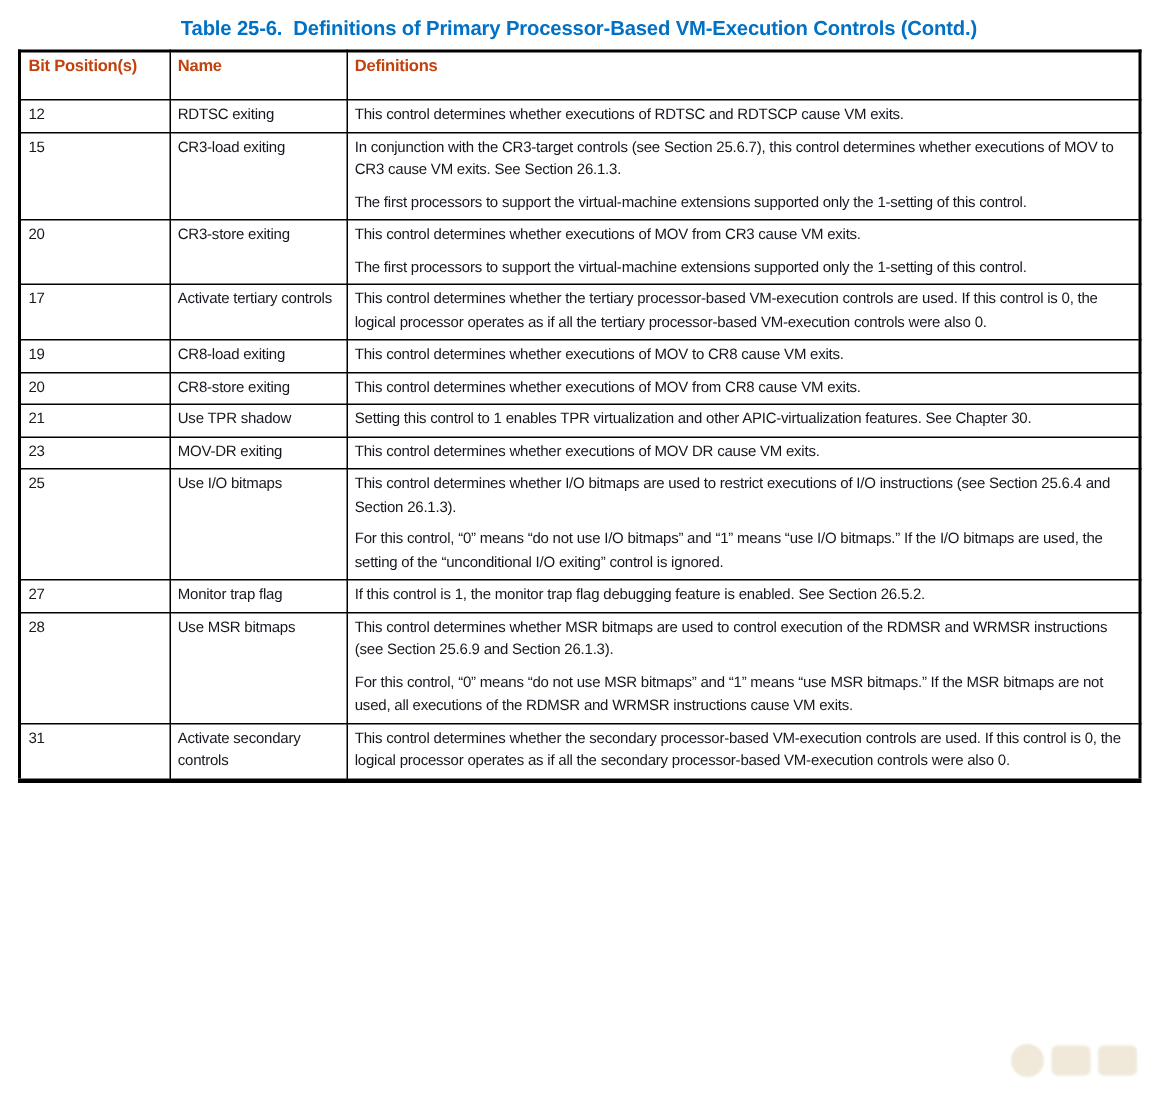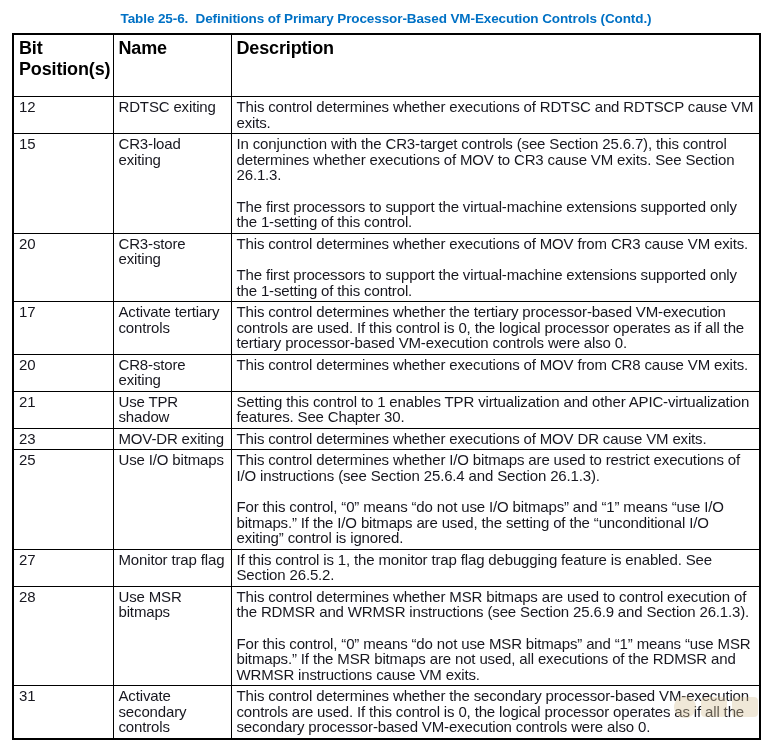--- a/index.html
+++ b/index.html
@@ -41,34 +41,34 @@
   .vm-table th, .vm-table td {
     border: 1.5px solid #000000;
     vertical-align: top;
     text-align: left;
     padding: 2px 5px 3px 5px;
     color: #17171f;
     letter-spacing: -0.15px;
     overflow: hidden;
   }
   .vm-table th {
-    font-size: 18px;
+    font-size: 11px;
     font-weight: bold;
-    color: #000000;
+    color: #c2410c;
     padding-top: 3px;
     padding-bottom: 16px;
   }
   .vm-table td {
-    font-size: 15px;
+    font-size: 10px;
     line-height: 15.5px;
   }
   col.col-bit  { width: 100px; }
   col.col-name { width: 118px; }
   col.col-desc { width: 529px; }
-  td.desc-cell .para + .para { margin-top: 16px; }
+  td.desc-cell .para + .para { margin-top: 6px; }
   
   .watermark {
     position: absolute;
     right: 14px;
     bottom: 22px;
     display: flex;
     gap: 5px;
     align-items: center;
     opacity: 0.38;
     filter: blur(0.6px);
@@ -95,21 +95,21 @@
   <table class="vm-table">
     <colgroup>
       <col class="col-bit">
       <col class="col-name">
       <col class="col-desc">
     </colgroup>
     <thead>
       <tr>
         <th>Bit Position(s)</th>
         <th>Name</th>
-        <th>Description</th>
+        <th>Definitions</th>
       </tr>
     </thead>
     <tbody id="table-body">
         <tr>
           <td>12</td>
           <td>RDTSC exiting</td>
           <td class="desc-cell">
             <div class="para">This control determines whether executions of RDTSC and RDTSCP cause VM exits.</div>
           </td>
         </tr>
@@ -127,20 +127,27 @@
           <td class="desc-cell">
             <div class="para">This control determines whether executions of MOV from CR3 cause VM exits.</div>
             <div class="para">The first processors to support the virtual-machine extensions supported only the 1-setting of this control.</div>
           </td>
         </tr>
         <tr>
           <td>17</td>
           <td>Activate tertiary controls</td>
           <td class="desc-cell">
             <div class="para">This control determines whether the tertiary processor-based VM-execution controls are used. If this control is 0, the logical processor operates as if all the tertiary processor-based VM-execution controls were also 0.</div>
+          </td>
+        </tr>
+        <tr>
+          <td>19</td>
+          <td>CR8-load exiting</td>
+          <td class="desc-cell">
+            <div class="para">This control determines whether executions of MOV to CR8 cause VM exits.</div>
           </td>
         </tr>
         <tr>
           <td>20</td>
           <td>CR8-store exiting</td>
           <td class="desc-cell">
             <div class="para">This control determines whether executions of MOV from CR8 cause VM exits.</div>
           </td>
         </tr>
         <tr>

